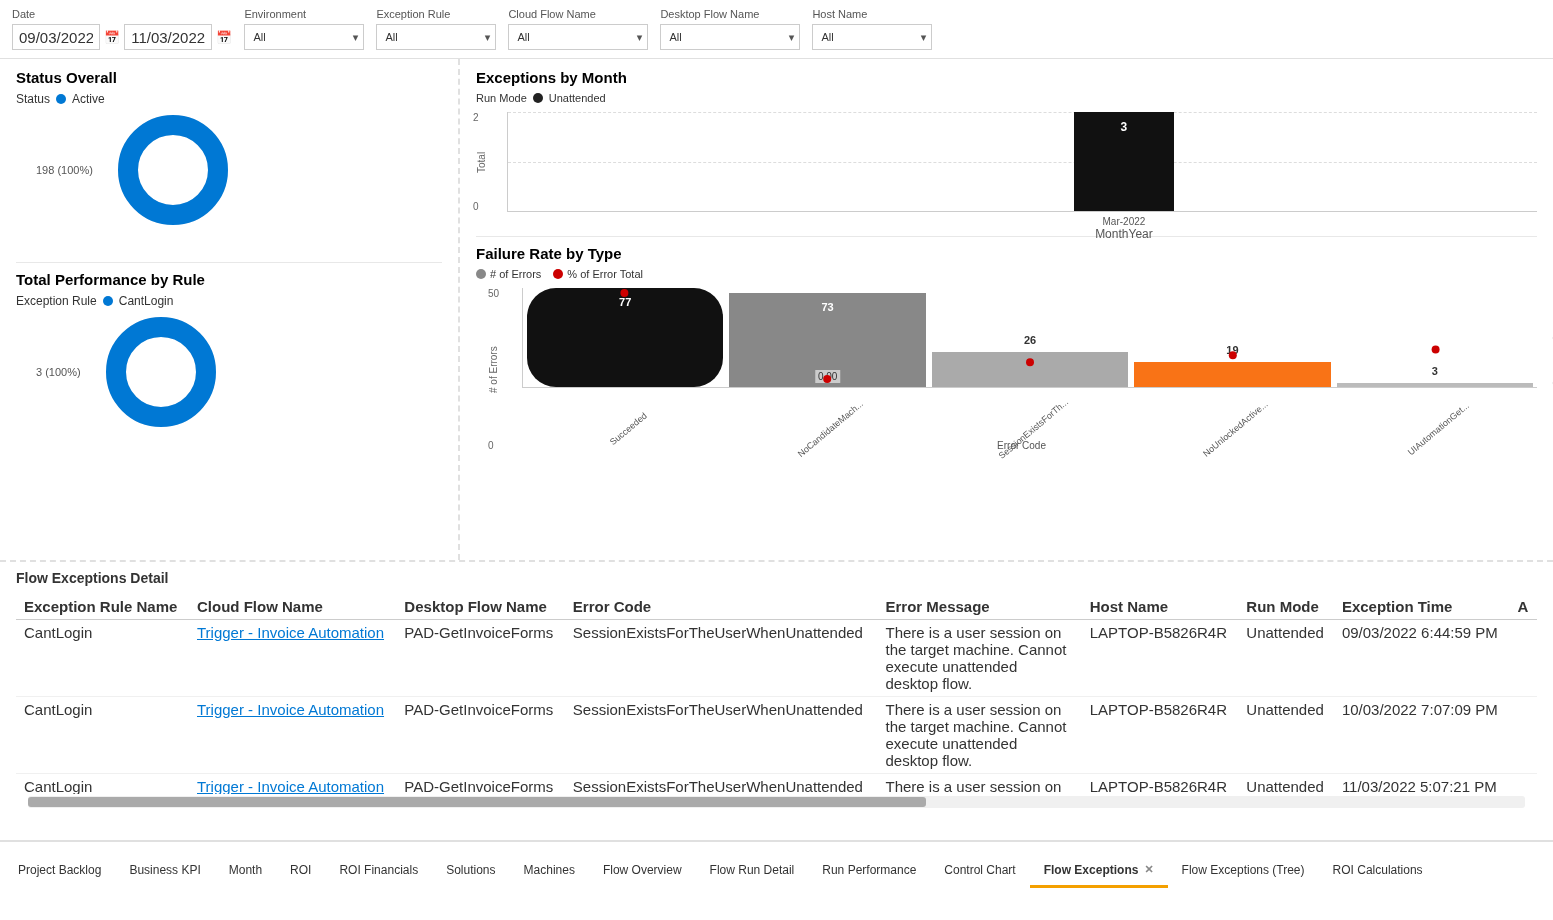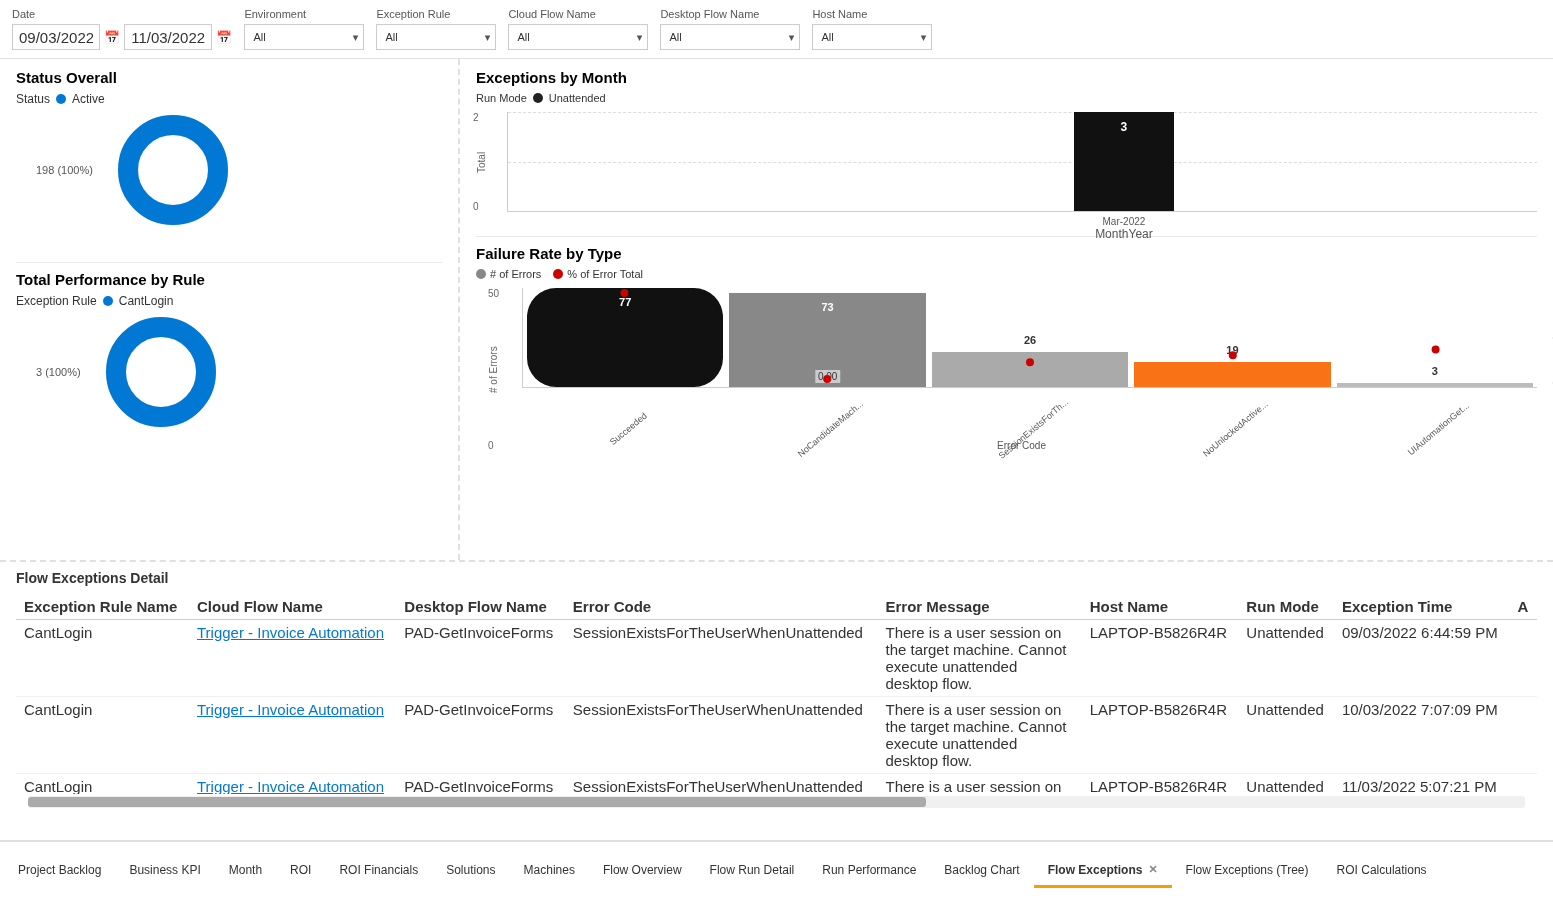--- a/index.html
+++ b/index.html
@@ -489,19 +489,19 @@
   <div class="tab-item">Project Backlog</div>
       <div class="tab-item">Business KPI</div>
       <div class="tab-item">Month</div>
       <div class="tab-item">ROI</div>
       <div class="tab-item">ROI Financials</div>
       <div class="tab-item">Solutions</div>
       <div class="tab-item">Machines</div>
       <div class="tab-item">Flow Overview</div>
       <div class="tab-item">Flow Run Detail</div>
       <div class="tab-item">Run Performance</div>
-      <div class="tab-item">Backlog Chart</div>
+      <div class="tab-item">Control Chart</div>
       <div class="tab-item active">Flow Exceptions<span class="tab-close">✕</span></div>
       <div class="tab-item">Flow Exceptions (Tree)</div>
       <div class="tab-item">ROI Calculations</div>
     </div>
 
 </div>
 
 </body></html>

